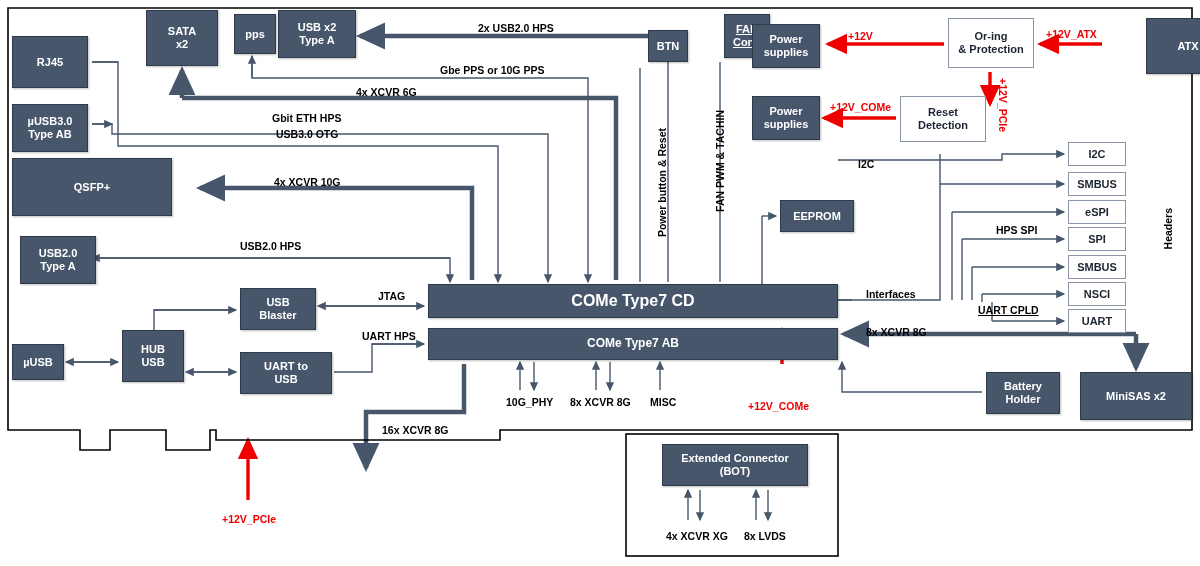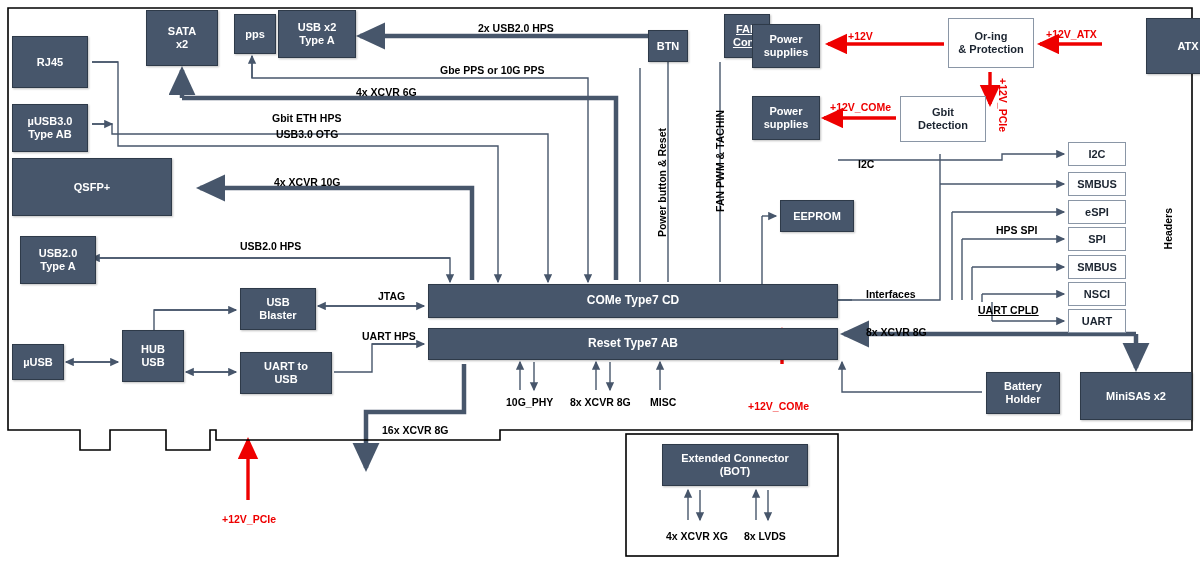--- a/index.html
+++ b/index.html
@@ -161,37 +161,37 @@
 Conn</div>
   <div class="box" style="left:752px;top:24px;width:68px;height:44px;">Power
 supplies</div>
   <div class="box light" style="left:948px;top:18px;width:86px;height:50px;">Or-ing
 &amp; Protection</div>
   <div class="box" style="left:1106px;top:18px;width:84px;height:56px;margin-left:40px;">ATX</div>
   <div class="box" style="left:12px;top:104px;width:76px;height:48px;">µUSB3.0
 Type AB</div>
   <div class="box" style="left:752px;top:96px;width:68px;height:44px;">Power
 supplies</div>
-  <div class="box light" style="left:900px;top:96px;width:86px;height:46px;">Gbit
+  <div class="box light" style="left:900px;top:96px;width:86px;height:46px;">Reset
 Detection</div>
   <div class="box" style="left:12px;top:158px;width:160px;height:58px;">QSFP+</div>
   <div class="box light" style="left:1068px;top:142px;width:58px;height:24px;">I2C</div>
   <div class="box light" style="left:1068px;top:172px;width:58px;height:24px;">SMBUS</div>
   <div class="box light" style="left:1068px;top:200px;width:58px;height:24px;">eSPI</div>
   <div class="box light" style="left:1068px;top:227px;width:58px;height:24px;">SPI</div>
   <div class="box light" style="left:1068px;top:255px;width:58px;height:24px;">SMBUS</div>
   <div class="box light" style="left:1068px;top:282px;width:58px;height:24px;">NSCI</div>
   <div class="box light" style="left:1068px;top:309px;width:58px;height:24px;">UART</div>
   <div class="box" style="left:780px;top:200px;width:74px;height:32px;">EEPROM</div>
   <div class="box" style="left:20px;top:236px;width:76px;height:48px;">USB2.0
 Type A</div>
   <div class="box" style="left:240px;top:288px;width:76px;height:42px;">USB
 Blaster</div>
-  <div class="box" style="left:428px;top:284px;width:410px;height:34px;font-size:12px;">COMe Type7 CD</div>
-  <div class="box" style="left:428px;top:328px;width:410px;height:32px;font-size:12px;">Reset Type7 AB</div>
+  <div class="box" style="left:428px;top:284px;width:410px;height:34px;font-size:16px;">COMe Type7 CD</div>
+  <div class="box" style="left:428px;top:328px;width:410px;height:32px;font-size:12px;">COMe Type7 AB</div>
   <div class="box" style="left:12px;top:344px;width:52px;height:36px;">µUSB</div>
   <div class="box" style="left:122px;top:330px;width:62px;height:52px;">HUB
 USB</div>
   <div class="box" style="left:240px;top:352px;width:92px;height:42px;">UART to
 USB</div>
   <div class="box" style="left:986px;top:372px;width:74px;height:42px;">Battery
 Holder</div>
   <div class="box" style="left:1080px;top:372px;width:112px;height:48px;">MiniSAS x2</div>
   <div class="box" style="left:662px;top:444px;width:146px;height:42px;">Extended Connector
 (BOT)</div>

